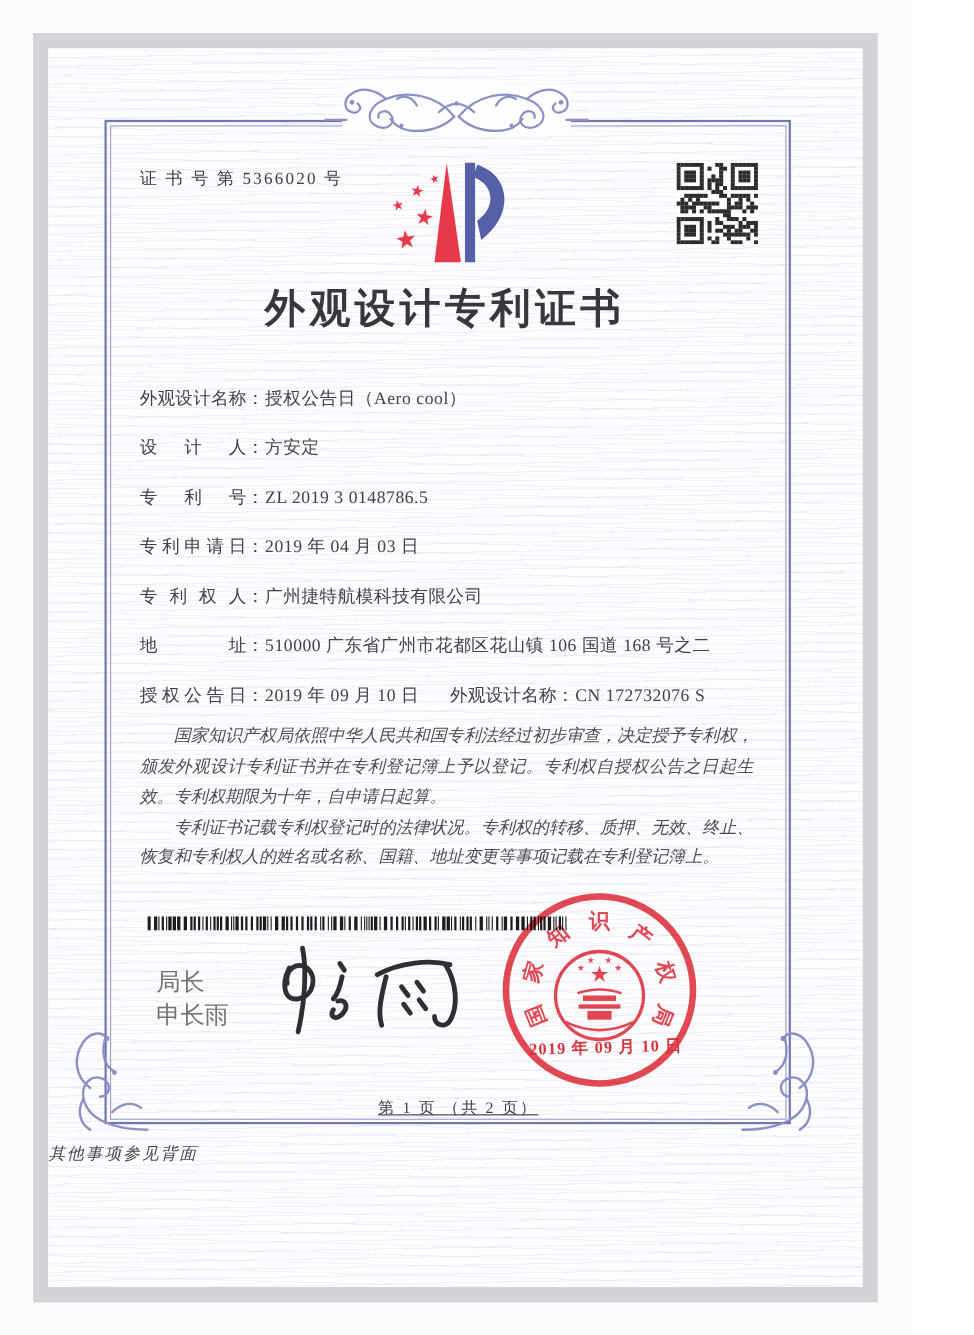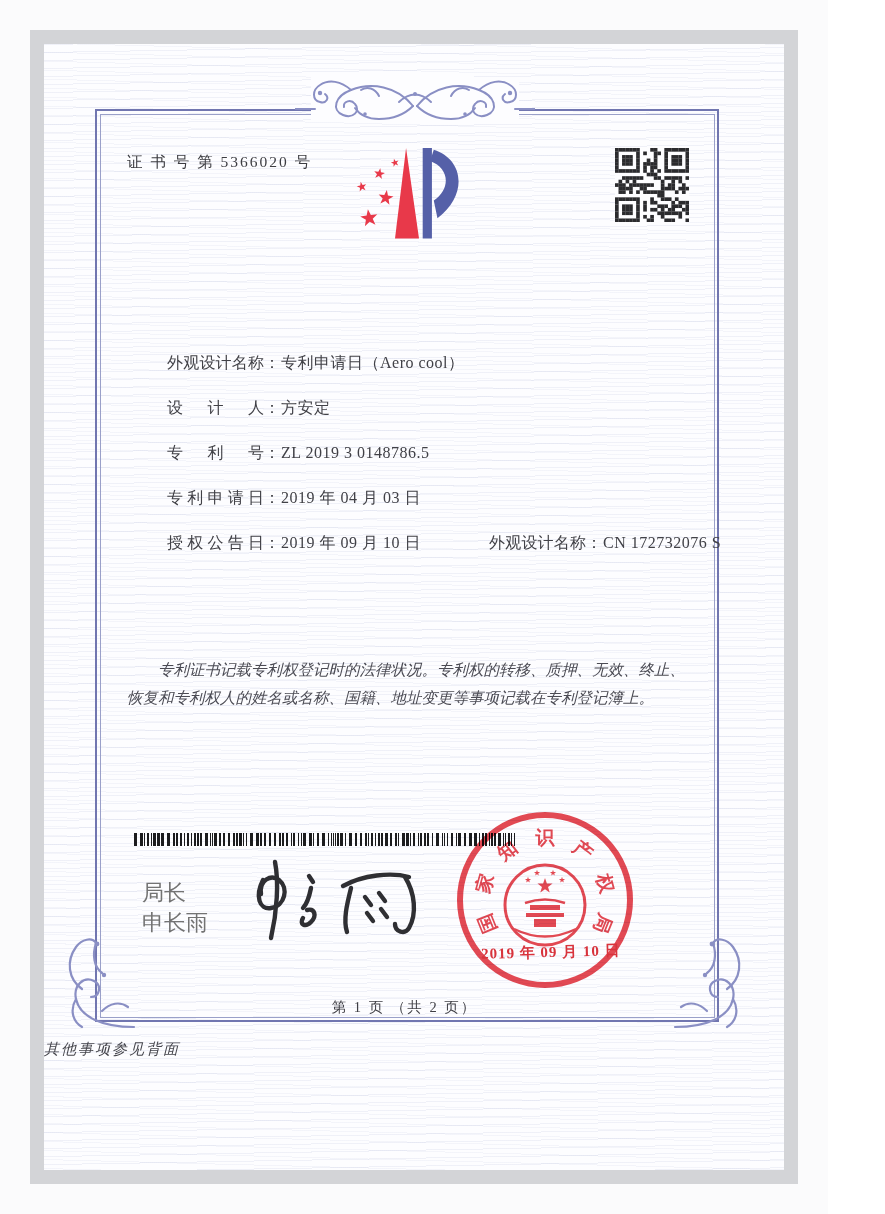--- a/index.html
+++ b/index.html
@@ -26,36 +26,36 @@
   .corner-orn{position:absolute;top:885px;}
   .corner-orn.left{left:10px;}
   .corner-orn.right{left:621px;transform:scaleX(-1);}
   .cert-no{position:absolute;left:83px;top:108px;font-size:15.5px;letter-spacing:2px;color:#3c3c41;}
   .logo{position:absolute;left:303px;top:98px;}
   .qr{position:absolute;left:571px;top:104px;background:#fdfdff;}
   .title{position:absolute;left:0;top:212px;width:721px;margin:0;text-align:center;
      font-size:37px;font-weight:600;letter-spacing:4px;color:#37373c;}
   .fields{position:absolute;left:83px;top:308px;width:575px;font-size:16px;color:#414147;}
   .frow{line-height:21px;margin-bottom:24px;white-space:nowrap;}
-  .flabel{display:inline-block;width:97px;text-align:justify;text-align-last:justify;letter-spacing:0;margin-left:40px;}
+  .flabel{display:inline-block;width:97px;text-align:justify;text-align-last:justify;letter-spacing:0;}
   .fcolon{display:inline-block;width:17px;}
   .fvalue{letter-spacing:.5px;}
   .pairgap{display:inline-block;width:168px;}
   .paras{position:absolute;left:83px;top:612px;width:558px;font-size:15.5px;
      line-height:27.5px;color:#4b4b54;font-style:italic;}
   .paras p{margin:0;text-indent:31px;text-align:justify;}
   .barcode{position:absolute;left:90px;top:789px;}
   .director{position:absolute;left:98px;top:834px;font-size:22px;line-height:30px;color:#737373;
      font-family:"Liberation Sans","DejaVu Sans",sans-serif;}
   .signature{position:absolute;left:203px;top:808px;}
   .seal{position:absolute;left:406px;top:761px;mix-blend-mode:multiply;opacity:.93;}
   .seal-date{position:absolute;left:437px;top:899px;font-size:15px;letter-spacing:1px;
      color:#d8333c;transform:rotate(-1.5deg);font-weight:600;}
-  .page-info{position:absolute;left:0;top:954px;width:721px;text-align:center;
-     font-size:14.5px;letter-spacing:2px;color:#3e3e44;}
+  .page-info{position:absolute;left:12px;top:954px;width:721px;text-align:center;
+     font-size:14.5px;letter-spacing:2px;color:#3e3e44;text-decoration:underline;}
   .back-note{position:absolute;left:0;top:996px;width:721px;text-align:left;
      font-size:15px;letter-spacing:2px;color:#45454c;font-style:italic;}
 </style>
 </head>
 <body>
 
 <div class="scene">
   <div class="bevel1"></div>
   <div class="bevel2"></div>
   <div class="face">
@@ -346,40 +346,48 @@
             <rect x="17.62" y="70.48" width="3.67" height="3.67" fill="#2b2b2e"></rect>
             <rect x="21.14" y="70.48" width="3.67" height="3.67" fill="#2b2b2e"></rect>
             <rect x="31.71" y="70.48" width="3.67" height="3.67" fill="#2b2b2e"></rect>
             <rect x="35.24" y="70.48" width="3.67" height="3.67" fill="#2b2b2e"></rect>
             <rect x="49.33" y="70.48" width="3.67" height="3.67" fill="#2b2b2e"></rect>
             <rect x="52.86" y="70.48" width="3.67" height="3.67" fill="#2b2b2e"></rect>
             <rect x="56.38" y="70.48" width="3.67" height="3.67" fill="#2b2b2e"></rect>
             <rect x="70.48" y="70.48" width="3.67" height="3.67" fill="#2b2b2e"></rect>
           </svg>
 
+        <h1 class="title">外观设计专利证书</h1>
 
         <div class="fields">
           <div class="frow">
-            <span class="flabel">外观设计名称</span><span class="fcolon">：</span><span class="fvalue">专利申请日（Aero cool）</span>
+            <span class="flabel">外观设计名称</span><span class="fcolon">：</span><span class="fvalue">授权公告日（Aero cool）</span>
           </div>
           <div class="frow">
             <span class="flabel">设计人</span><span class="fcolon">：</span><span class="fvalue">方安定</span>
           </div>
           <div class="frow">
             <span class="flabel">专利号</span><span class="fcolon">：</span><span class="fvalue">ZL 2019 3 0148786.5</span>
           </div>
           <div class="frow">
             <span class="flabel">专利申请日</span><span class="fcolon">：</span><span class="fvalue">2019 年 04 月 03 日</span>
           </div>
           <div class="frow">
+            <span class="flabel">专利权人</span><span class="fcolon">：</span><span class="fvalue">广州捷特航模科技有限公司</span>
+          </div>
+          <div class="frow">
+            <span class="flabel">地址</span><span class="fcolon">：</span><span class="fvalue">510000 广东省广州市花都区花山镇 106 国道 168 号之二</span>
+          </div>
+          <div class="frow">
             <span class="flabel">授权公告日</span><span class="fcolon">：</span><span class="fvalue pairgap">2019 年 09 月 10 日</span><span class="flabel">外观设计名称</span><span class="fcolon">：</span><span class="fvalue">CN 172732076 S</span>
           </div>
         </div>
 
         <div class="paras">
+          <p>国家知识产权局依照中华人民共和国专利法经过初步审查，决定授予专利权，颁发外观设计专利证书并在专利登记簿上予以登记。专利权自授权公告之日起生效。专利权期限为十年，自申请日起算。</p>
           <p>专利证书记载专利权登记时的法律状况。专利权的转移、质押、无效、终止、恢复和专利权人的姓名或名称、国籍、地址变更等事项记载在专利登记簿上。</p>
         </div>
 
         <svg class="barcode" id="barcode" width="385" height="13" viewBox="0 0 385 13">
             <rect x="0" y="0" width="3" height="13" fill="#1c1c1e"></rect>
             <rect x="6" y="0" width="3" height="13" fill="#1c1c1e"></rect>
             <rect x="10" y="0" width="1" height="13" fill="#1c1c1e"></rect>
             <rect x="13" y="0" width="2" height="13" fill="#1c1c1e"></rect>
             <rect x="17" y="0" width="1" height="13" fill="#1c1c1e"></rect>
             <rect x="19" y="0" width="3" height="13" fill="#1c1c1e"></rect>

